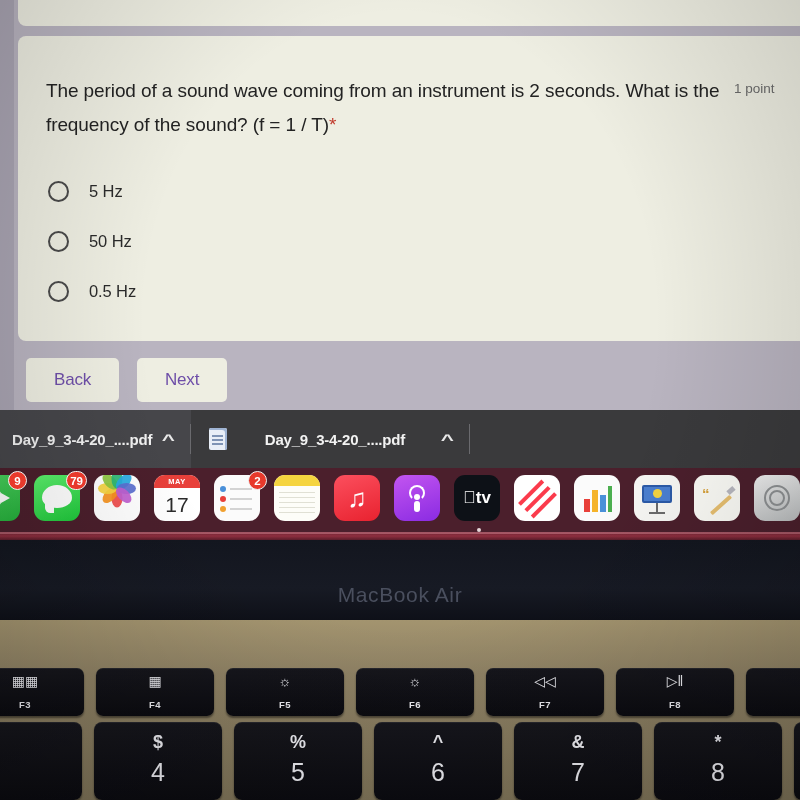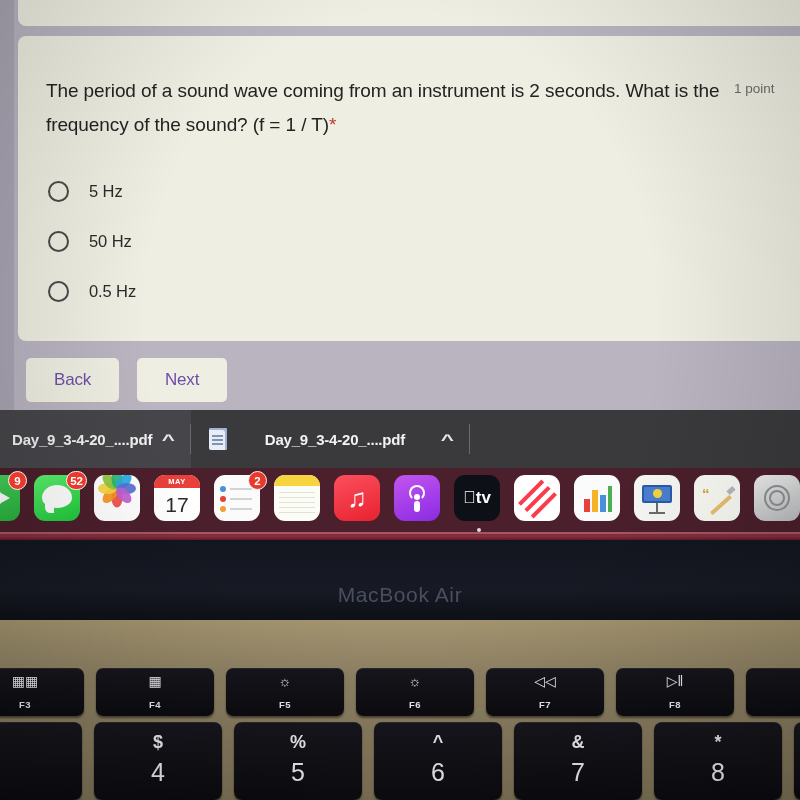--- a/index.html
+++ b/index.html
@@ -254,21 +254,21 @@
   <div class="dock">
 
     <div class="dock-app" style="margin-left:-26px">
       <div class="dock-icon ic-facetime"></div>
       <div class="badge">9</div>
 
     </div>
 
     <div class="dock-app">
       <div class="dock-icon ic-messages"></div>
-      <div class="badge">52</div>
+      <div class="badge">79</div>
 
     </div>
 
     <div class="dock-app">
       <div class="dock-icon ic-photos">
         <span class="petal" style="background:#f04b4b;transform:translate(-50%,-50%) rotate(0deg)"></span>
         <span class="petal" style="background:#f7941e;transform:translate(-50%,-50%) rotate(45deg)"></span>
         <span class="petal" style="background:#f5d43f;transform:translate(-50%,-50%) rotate(90deg)"></span>
         <span class="petal" style="background:#8dc63f;transform:translate(-50%,-50%) rotate(135deg)"></span>
         <span class="petal" style="background:#2bb673;transform:translate(-50%,-50%) rotate(180deg)"></span>

